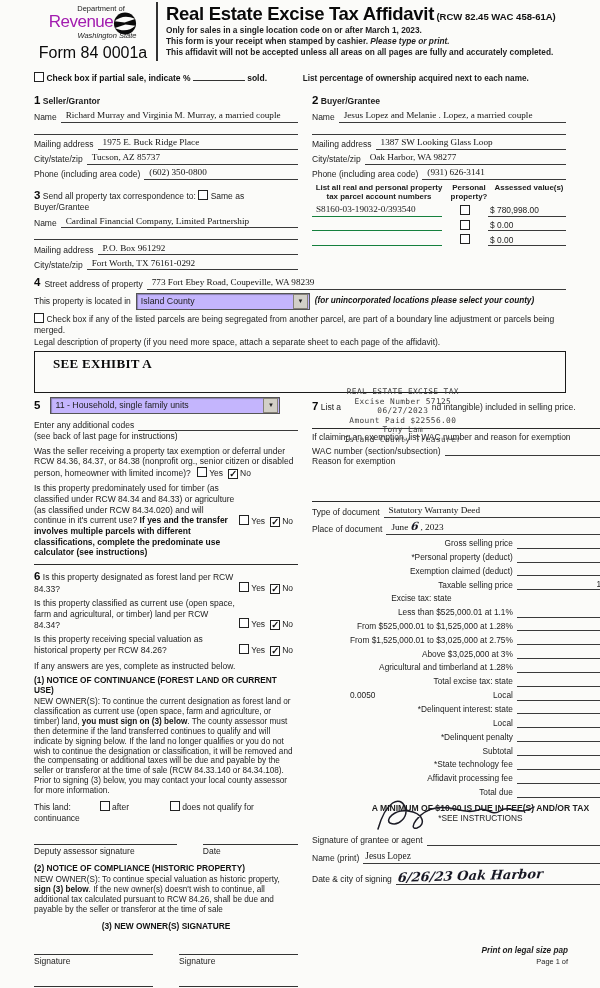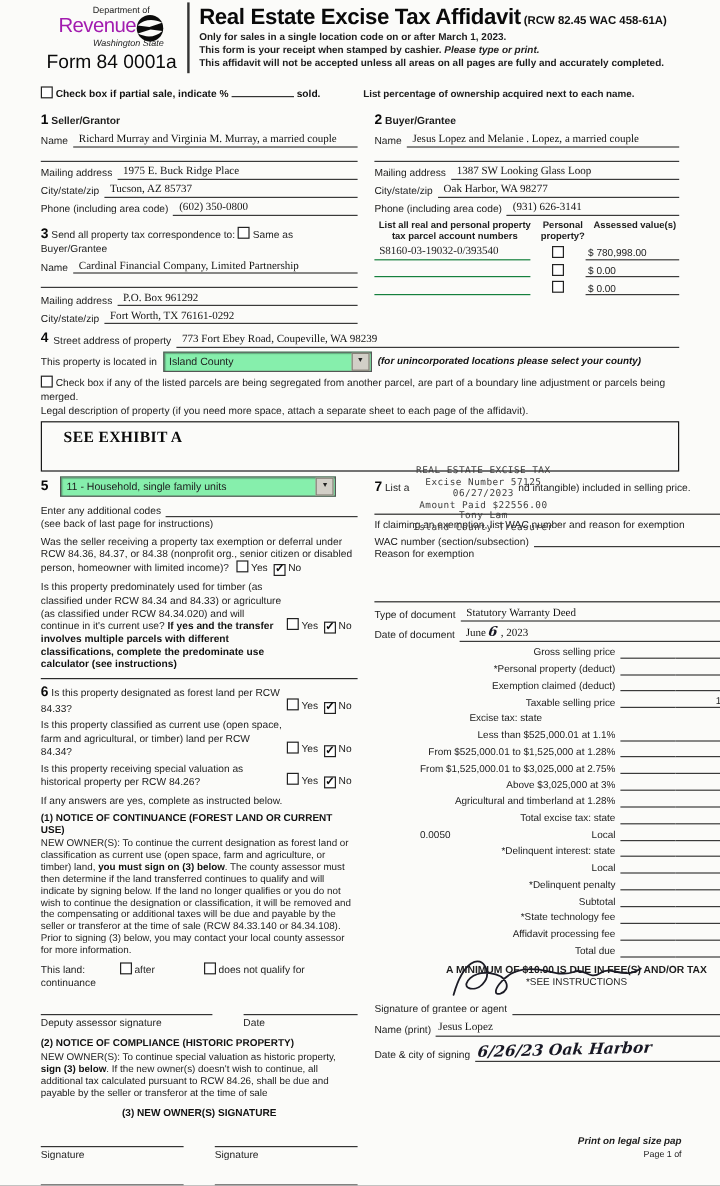--- a/index.html
+++ b/index.html
@@ -44,21 +44,21 @@
   .phead{display:flex;font-weight:bold;text-align:center;font-size:7.9px;line-height:1.15;}
   .ph1{flex:1;} .ph2{width:46px;} .ph3{width:74px;}
   .prow{display:flex;align-items:flex-end;margin-top:3px;}
   .pnum{flex:1;border-bottom:1px solid #15803d;font-family:"Liberation Serif",serif;
         font-size:9.2px;padding:0 2px 0 4px;min-height:10px;}
   .pcbw{width:46px;text-align:center;}
   .pval{width:74px;border-bottom:1px solid #3a3a3a;font-size:8.4px;padding:0 2px;min-height:10px;}
   
   .sec4{margin-top:5px;}
   .county-row{display:flex;align-items:center;margin-top:3px;gap:5px;}
-  .dropdown{display:inline-flex;align-items:center;border:1px solid #555;background:#86efac;
+  .dropdown{display:inline-flex;align-items:center;border:1px solid #555;background:#c4b5fd;
             height:15px;box-shadow:inset 1px 1px 1px rgba(0,0,0,.3);}
   .dd-val{flex:1;padding:0 4px;white-space:nowrap;font-size:8.8px;}
   .dd-btn{width:13px;height:13px;margin-right:1px;background:#d2cfc7;border:1px solid #858177;
           display:flex;align-items:center;justify-content:center;font-size:6px;color:#222;flex:none;}
   .county-dd{width:172px;}
   .code-dd{width:228px;}
   .cb-row{margin-top:3px;}
   
   .exhibit-box{position:relative;border:1.6px solid #1a1a1a;height:40px;margin-top:3px;}
   .exhibit{font-family:"Liberation Serif",serif;font-weight:bold;font-size:13px;color:#0a0a0a;
@@ -388,21 +388,21 @@
       <div>Reason for exemption</div>
 
       <div class="spacer36"></div>
       <hr class="exempt-line" style="margin-top:0;">
 
       <div class="field">
         <span class="lbl">Type of document</span>
         <span class="val">Statutory Warranty Deed</span>
       </div>
       <div class="field">
-        <span class="lbl">Date of document</span>
+        <span class="lbl">Place of document</span>
         <span class="val"><span>June</span> <span class="hand">6</span><span> , 2023</span></span>
       </div>
 
       <div class="taxtable">
         <div>
 
             <div class="trow">
               <span class="tprefix"></span>
               <span class="tlabel">Gross selling price</span>
               <span class="tline"></span>

